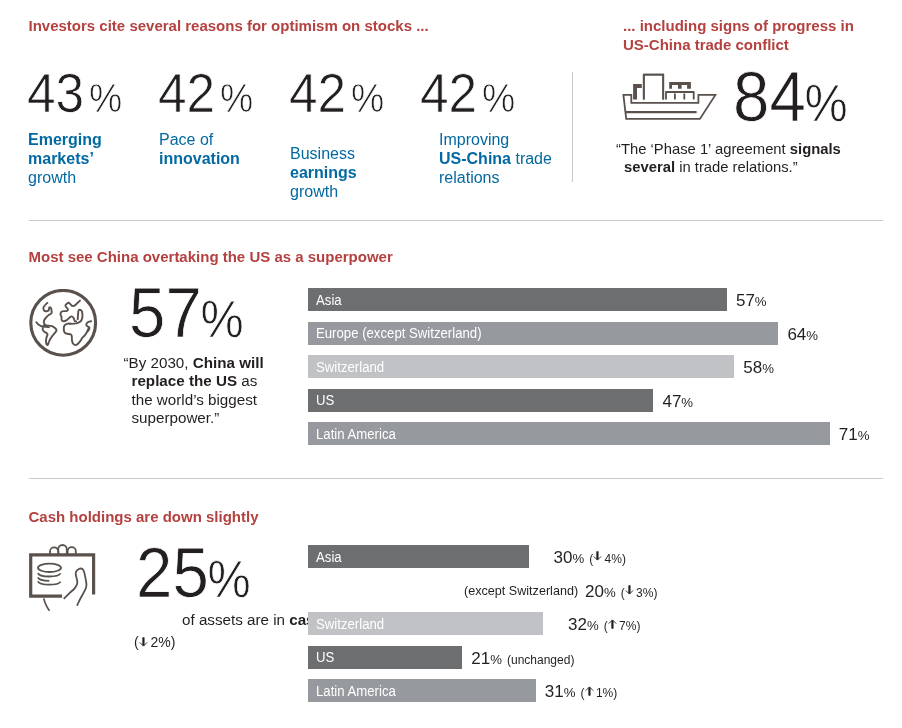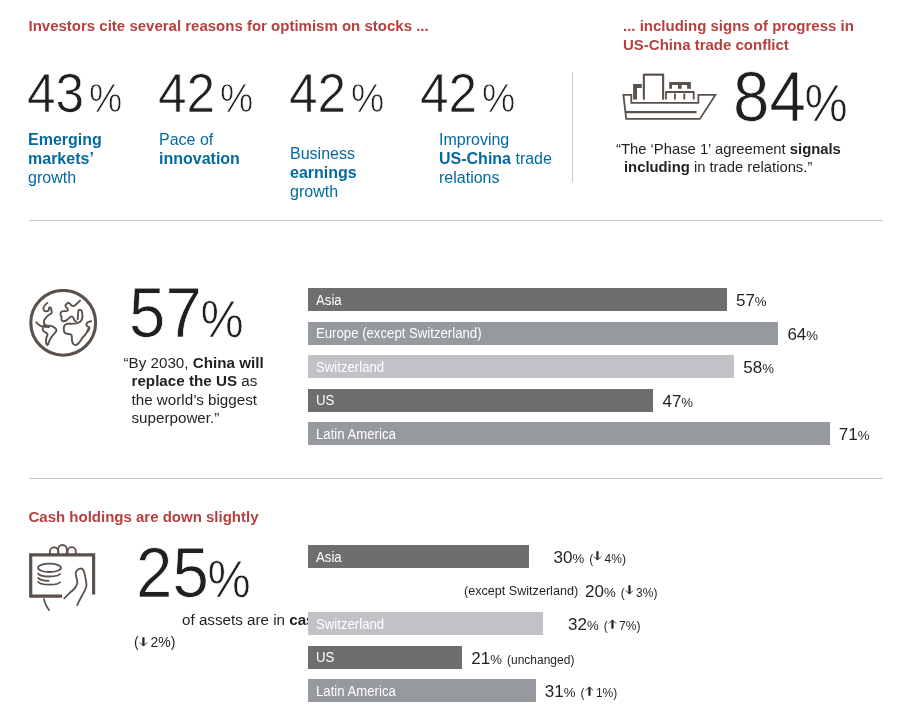--- a/index.html
+++ b/index.html
@@ -115,25 +115,26 @@
 
       <path d="M11.0 44.1 H81.6" stroke="#5a514c" stroke-width="2.4" fill="none"></path>
     </svg>
   </div>
 
   <div class="bignum xl" style="left:733px;top:62px;">
     <span class="n">84</span><span class="u">%</span>
   </div>
 
   <div class="quote hang" style="left:624px;top:140px;width:218px;font-size:14.8px;">
-    <span>“The ‘Phase 1’ agreement </span><b>signals</b> <b>including</b><span> in trade relations.”</span>
+    <span>“The ‘Phase 1’ agreement </span><b>signals</b> <b>several</b><span> in trade relations.”</span>
   </div>
 
   <div class="hrule" style="left:29px;top:220px;width:854px;"></div>
 
+  <div class="sec-head" style="left:28.5px;top:247px;width:520px;">Most see China overtaking the US as a superpower</div>
 
   <div class="icon" style="left:29px;top:289px;">
     <svg width="69" height="68" viewBox="0 0 69 68" fill="none" aria-hidden="true">
       <g stroke="#5a514c" fill="none" stroke-linecap="round" stroke-linejoin="round">
         <circle cx="34.2" cy="33.8" r="32.4" stroke-width="3.1"></circle>
 
         <path stroke-width="1.9" d="M18.4 13.9c-2.3 2.0-4.3 4.4-4.0 5.7 0.2 1.2 0.7 2.2 1.3 2.4 0.9 0.3 3.1 0.2 3.8-0.5 0.6-0.6 0.2-2.4 0.9-3.0 0.7-0.6 1.5 0.2 1.8 1.1 0.3 0.9 0.2 2.1 0.5 3.0 0.2 0.8 0.2 1.3-0.3 1.8-0.6 0.6-2.0 1.0-3.0 1.8-1.1 0.8-2.0 1.9-2.8 2.9-0.8 1.0-1.5 2.0-1.7 3.0-0.2 1.0 0.1 2.1 0.5 2.8 0.4 0.7 1.1 1.2 1.5 1.5"></path>
 
         <path stroke-width="1.9" d="M7.3 33.2c1.1 1.7 3.2 3.2 4.7 3.9 1.5 0.7 3.2 0.6 4.7 0.6 1.4 0 2.3 0.2 3.2 0.5"></path>
 

